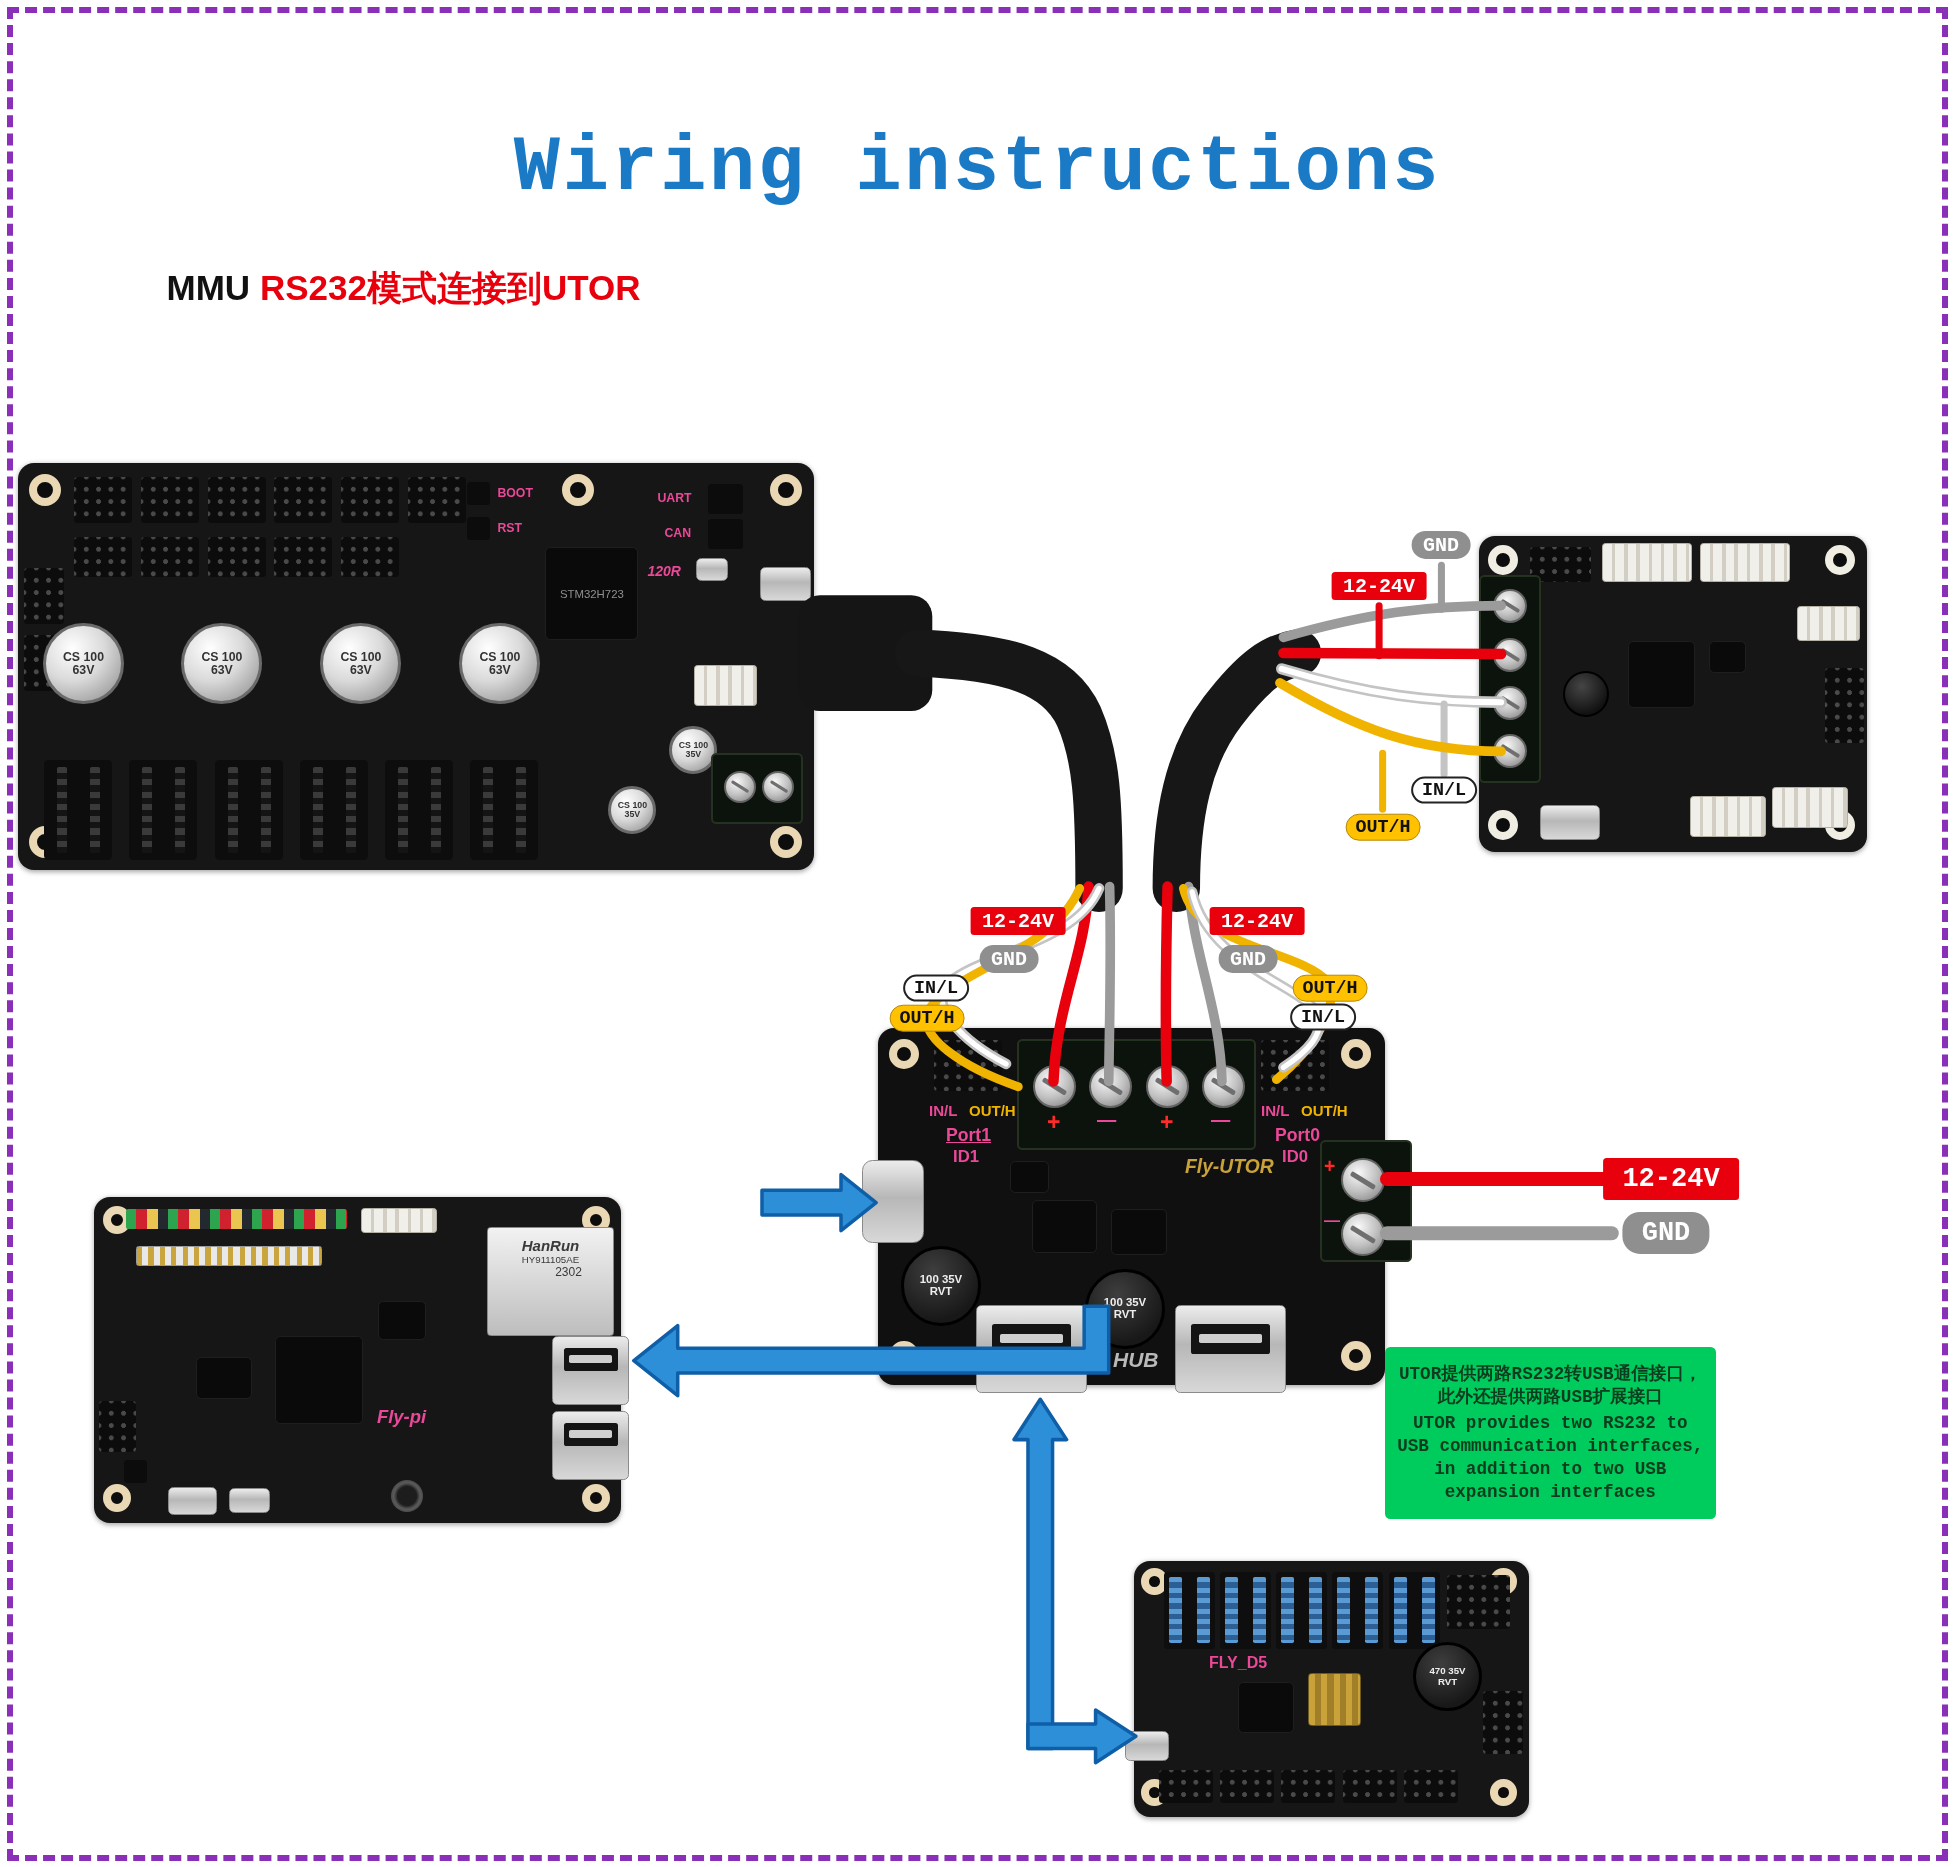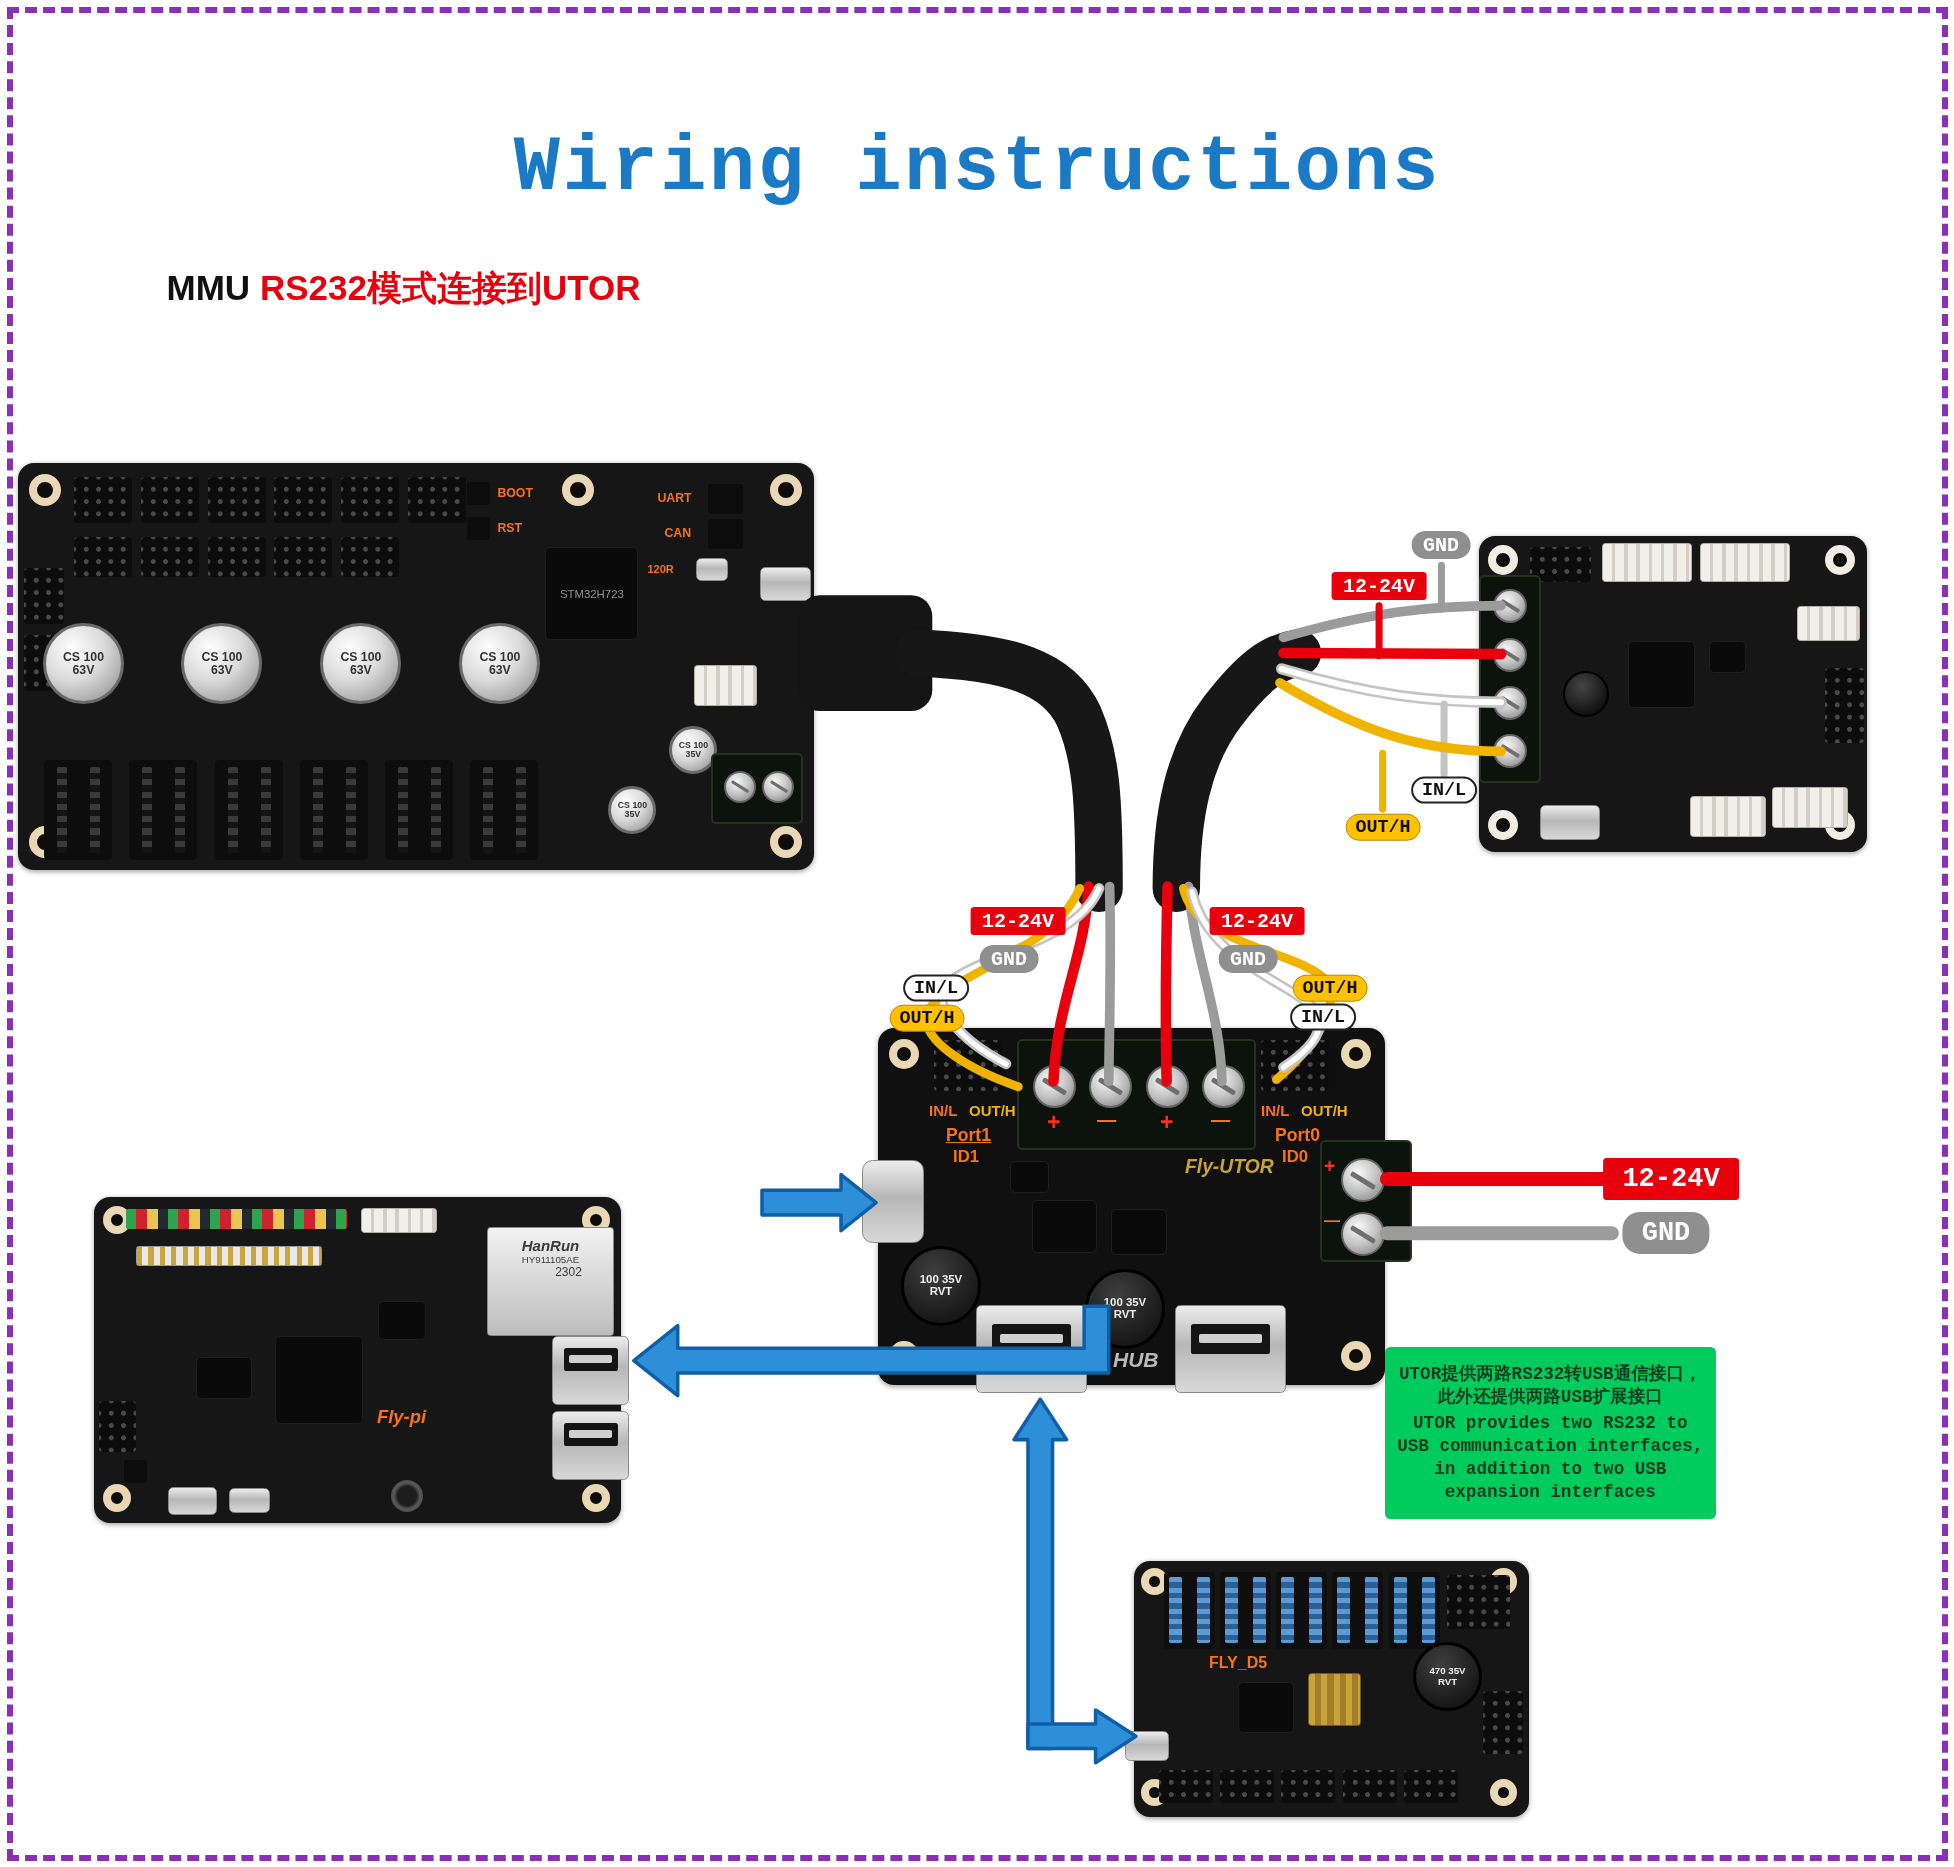--- a/index.html
+++ b/index.html
@@ -48,21 +48,21 @@
          background:radial-gradient(circle at 38% 32%,#fafafa,#c2c2c2 50%,#8f8f8f 85%);}
   .screw::after{content:"";position:absolute;left:15%;top:44%;width:70%;height:12%;
                 background:#6f6f6f;transform:rotate(32deg);border-radius:1.8px;}
   .tblock{position:absolute;background:#0c130d;border:2.6px solid #24321f;border-radius:5.3px;}
   .cap{position:absolute;border-radius:50%;border:3.5px solid #6a6a6a;display:flex;align-items:center;
        justify-content:center;text-align:center;color:#333;font-weight:bold;line-height:1.05;
        background:radial-gradient(circle at 35% 30%,#ffffff,#dadada 45%,#a8a8a8 78%,#8b8b8b);}
   .cap.dark{background:radial-gradient(circle at 40% 30%,#3e3e3e,#181818 72%);color:#eee;border-color:#000;}
   .cap-txt{width:49px;text-align:center;font-size:12.3px;}
   .cap-txt-sm{width:35px;text-align:center;font-size:8.8px;}
-  .silk{position:absolute;color:#f97316;font-weight:bold;white-space:nowrap;}
+  .silk{position:absolute;color:#ec4899;font-weight:bold;white-space:nowrap;}
   .silk.yellow{color:#f0b400;} .silk.gold{color:#c9a33a;} .silk.redink{color:#ff2a2a;}
   .gpio{position:absolute;height:19.3px;border-radius:2.6px;
         background:repeating-linear-gradient(90deg,#2da44e 0 10.5px,#cf222e 10.5px 21px,#eac54f 21px 32px,#24292f 32px 42px);}
   .m2{position:absolute;height:17.6px;border:1.8px solid #9a9a9a;border-radius:2.6px;
       background:repeating-linear-gradient(90deg,#caa53d 0 5.3px,#e9e9e9 5.3px 11.4px);}
   .hs{position:absolute;background:repeating-linear-gradient(90deg,#c9a23a 0 6.1px,#a07f28 6.1px 12.3px);
       border:1.8px solid #6d5a1e;border-radius:3.5px;}
   .jack{position:absolute;border-radius:50%;background:radial-gradient(circle,#1d1d1d 42%,#5a5a5a 58%,#2e2e2e);}
   .roundcomp{position:absolute;border-radius:50%;background:radial-gradient(circle at 40% 32%,#454545,#121212 72%);
              border:2.6px solid #000;}
@@ -121,21 +121,21 @@
     <div class="silk" style="left:479px;top:58px;font-size:12.3px;">RST</div>
 
     <div class="chip" style="left:527px;top:84px;width:91px;height:91px;">
         <span>STM32H723</span>
       </div>
 
     <div class="silk" style="left:639px;top:28px;font-size:12.3px;">UART</div>
     <div class="conn" style="left:690px;top:21px;width:35px;height:30px;"></div>
     <div class="silk" style="left:646px;top:63px;font-size:12.3px;">CAN</div>
     <div class="conn" style="left:690px;top:56px;width:35px;height:30px;"></div>
-    <div class="silk" style="left:629px;top:100px;font-size:11px;">120R</div>
+    <div class="silk" style="left:629px;top:100px;font-size:14px;font-style:italic;">120R</div>
     <div class="usb" style="left:678px;top:95px;width:30px;height:21px;"></div>
     <div class="usb" style="left:742px;top:104px;width:49px;height:32px;"></div>
 
     <div class="cap" style="left:24.6px;top:160px;width:75px;height:75px;">
         <span class="cap-txt">CS 100 63V</span>
       </div>
     <div class="cap" style="left:163px;top:160px;width:75px;height:75px;">
         <span class="cap-txt">CS 100 63V</span>
       </div>
     <div class="cap" style="left:302px;top:160px;width:75px;height:75px;">

